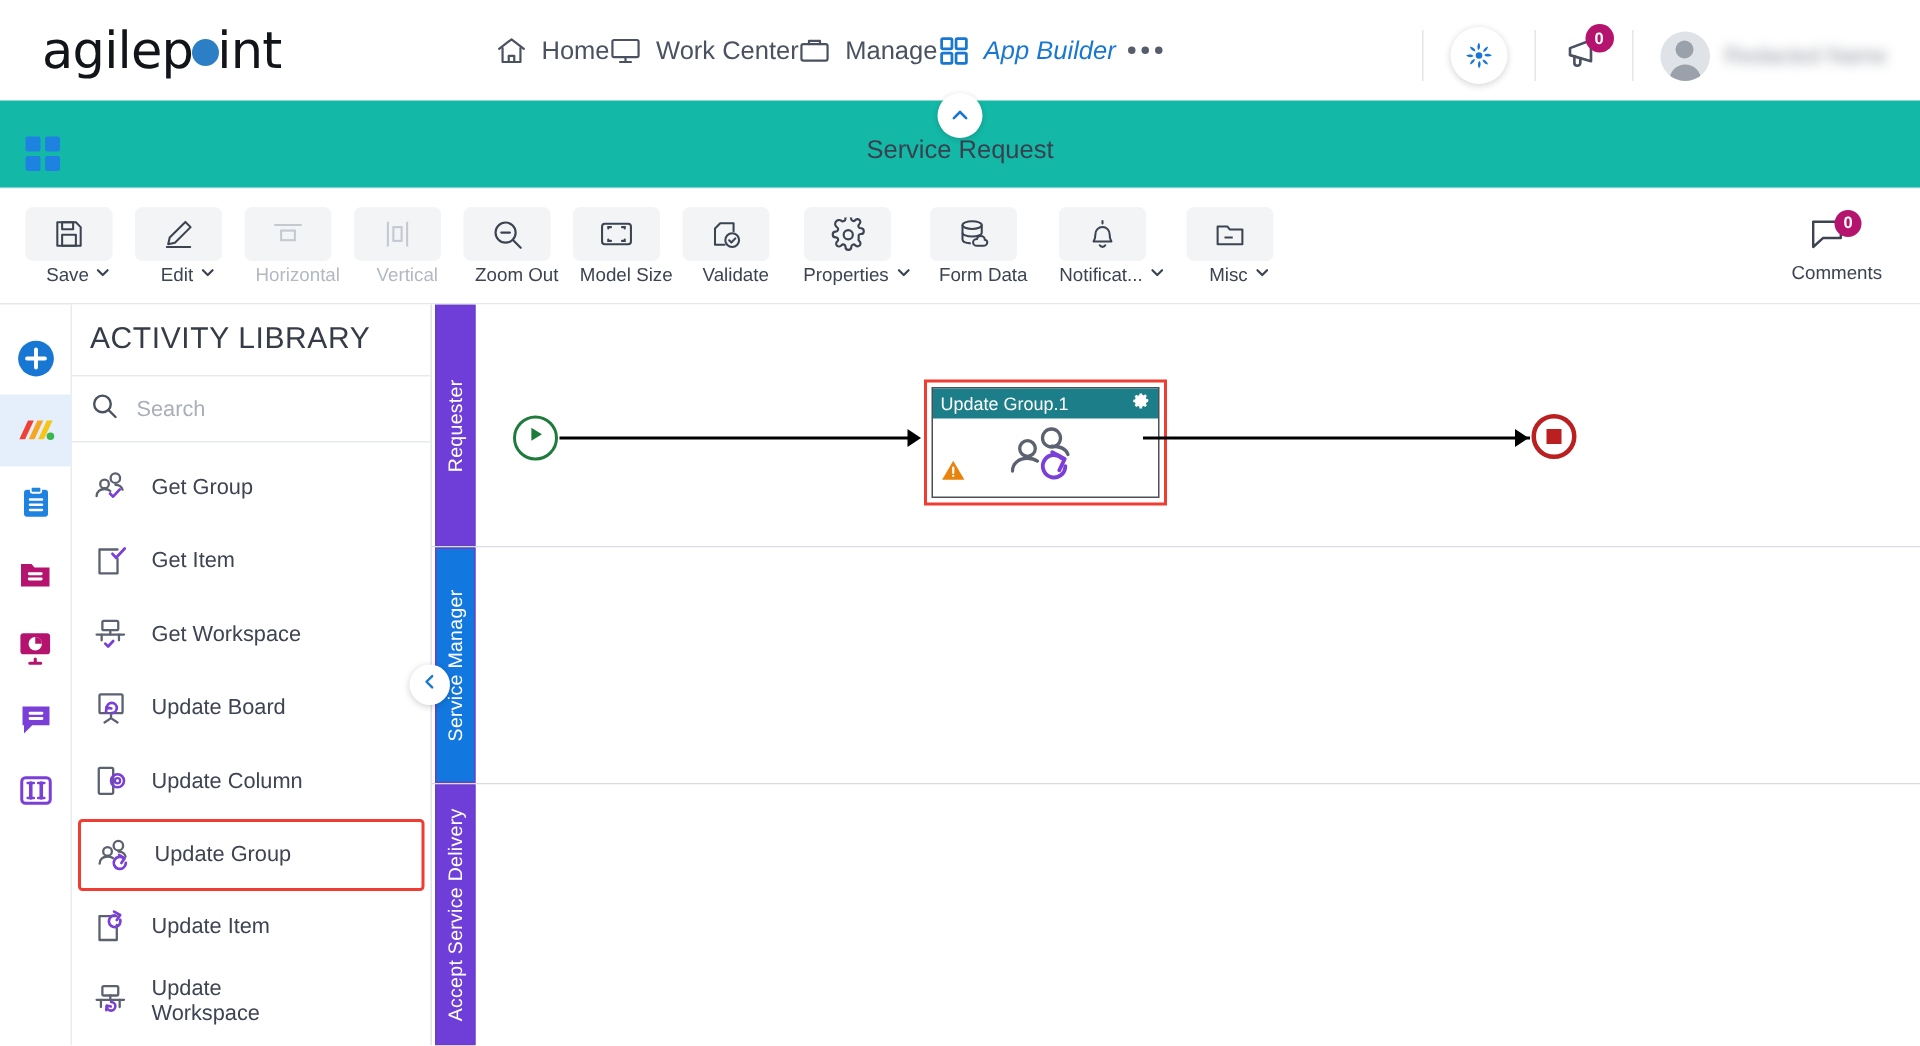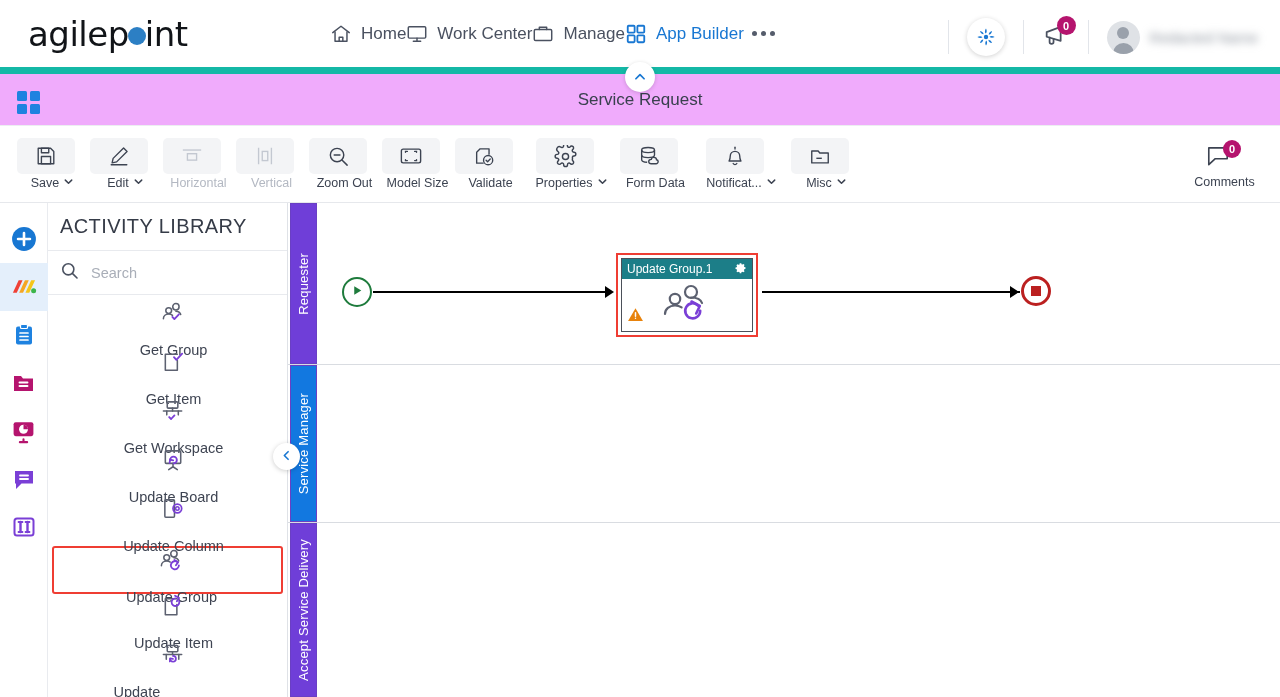--- a/index.html
+++ b/index.html
@@ -26,21 +26,21 @@
   .logo-dot {
     display: inline-block; width: 18px; height: 18px;
     background: #2c7fc4; border-radius: 50%;
     vertical-align: 1px; margin: 0 -1px;
   }
   .nav { display: flex; align-items: center; }
   .nav-item {
     display: flex; align-items: center; gap: 9px;
     font-size: 17px; color: #4a5160; cursor: pointer;
   }
-  .nav-item.active { color: #1877d2; }
+  .nav-item.active { color: #1877d2; font-style: italic; }
   .nav-item svg { display: block; }
   .nav-dots {
     display: flex; gap: 4px; align-items: center; margin-left: 8px; cursor: pointer;
   }
   .nav-dots i { width: 5px; height: 5px; border-radius: 50%; background: #555c6b; display: block; }
 
   .header-right {
     position: absolute; right: 0; top: 0; height: 74px;
     display: flex; align-items: center;
   }
@@ -64,21 +64,21 @@
   }
   .avatar .head { width: 12px; height: 12px; border-radius: 50%; background: #9aa1ab; position: absolute; top: 6px; }
   .avatar .body { width: 21px; height: 11px; border-radius: 11px 11px 0 0; background: #9aa1ab; margin-bottom: 0; }
   .user-name {
     margin-left: 10px; font-size: 15px; color: #8d949e;
     filter: blur(4px); user-select: none; white-space: nowrap;
   }
 
   
   .titlebar {
-    height: 52px; width: 1280px; background: #f0abfc;
+    height: 52px; width: 1280px; background: #14b8a6;
     display: flex; align-items: center; justify-content: center;
     position: relative; border-bottom: 1px solid #eceef1;
   }
   .titlebar-text { font-size: 17px; color: #39404e; }
   .grid-icon { position: absolute; left: 17px; top: 17px; display: grid;
     grid-template-columns: 10px 10px; grid-template-rows: 10px 10px; gap: 3px; cursor: pointer; }
   .grid-icon i { background: #1e82e0; border-radius: 1.5px; display: block; }
   .collapse-pill {
     position: absolute; top: -12px; left: 50%; transform: translateX(-50%);
     width: 30px; height: 30px; border-radius: 50%; background: #fff;
@@ -137,21 +137,21 @@
     padding-left: 12px; border-bottom: 1px solid #e8eaee;
   }
   .lib-search input {
     border: none; outline: none; font-size: 14.5px; color: #333;
     font-family: "Liberation Sans", sans-serif; width: 160px; background: transparent;
   }
   .lib-search input::placeholder { color: #a9aeb8; }
   .lib-list { flex: 1; overflow: hidden; padding-top: 6px; }
   .lib-item {
     height: 49px; display: flex; align-items: center; gap: 13px;
-    padding-left: 12px; cursor: pointer; flex-direction: column;
+    padding-left: 12px; cursor: pointer;
   }
   .lib-item .lbl { font-size: 14.5px; color: #3e4452; line-height: 17px; }
   .lib-item.highlight {
     border: 2px solid #ef3d33; border-radius: 3px;
     margin: 0 4px 0 4px; padding-left: 8px; height: 48px;
   }
   .lib-item .ico { width: 28px; display: flex; justify-content: center; flex: 0 0 28px; }
   .panel-collapse {
     position: absolute; right: -13px; top: 240px;
     width: 27px; height: 27px; border-radius: 50%; background: #fff;
@@ -181,21 +181,21 @@
     display: flex; align-items: center; justify-content: center;
   }
   .node-start { border: 2px solid #1e7b3c; }
   .node-end { border: 3px solid #bb2020; }
   .node-end i { width: 10px; height: 10px; background: #bb2020; display: block; }
 
   .act-wrap {
     position: absolute; border: 2px solid #ef3d33; padding: 3px; background: #fff;
   }
   .act {
-    width: 132px; height: 74px; border: 1px solid #4b5059; background: #fff;
+    width: 152px; height: 74px; border: 1px solid #4b5059; background: #fff;
     display: flex; flex-direction: column; position: relative;
   }
   .act-head {
     height: 20px; background: #1c7e88; display: flex; align-items: center;
     justify-content: space-between; padding: 0 5px;
   }
   .act-head .t { font-size: 12px; color: #fff; white-space: nowrap; }
   .act-body { flex: 1; position: relative; display: flex; align-items: center; justify-content: center; }
   .act-warn { position: absolute; left: 5px; bottom: 4px; }
 

